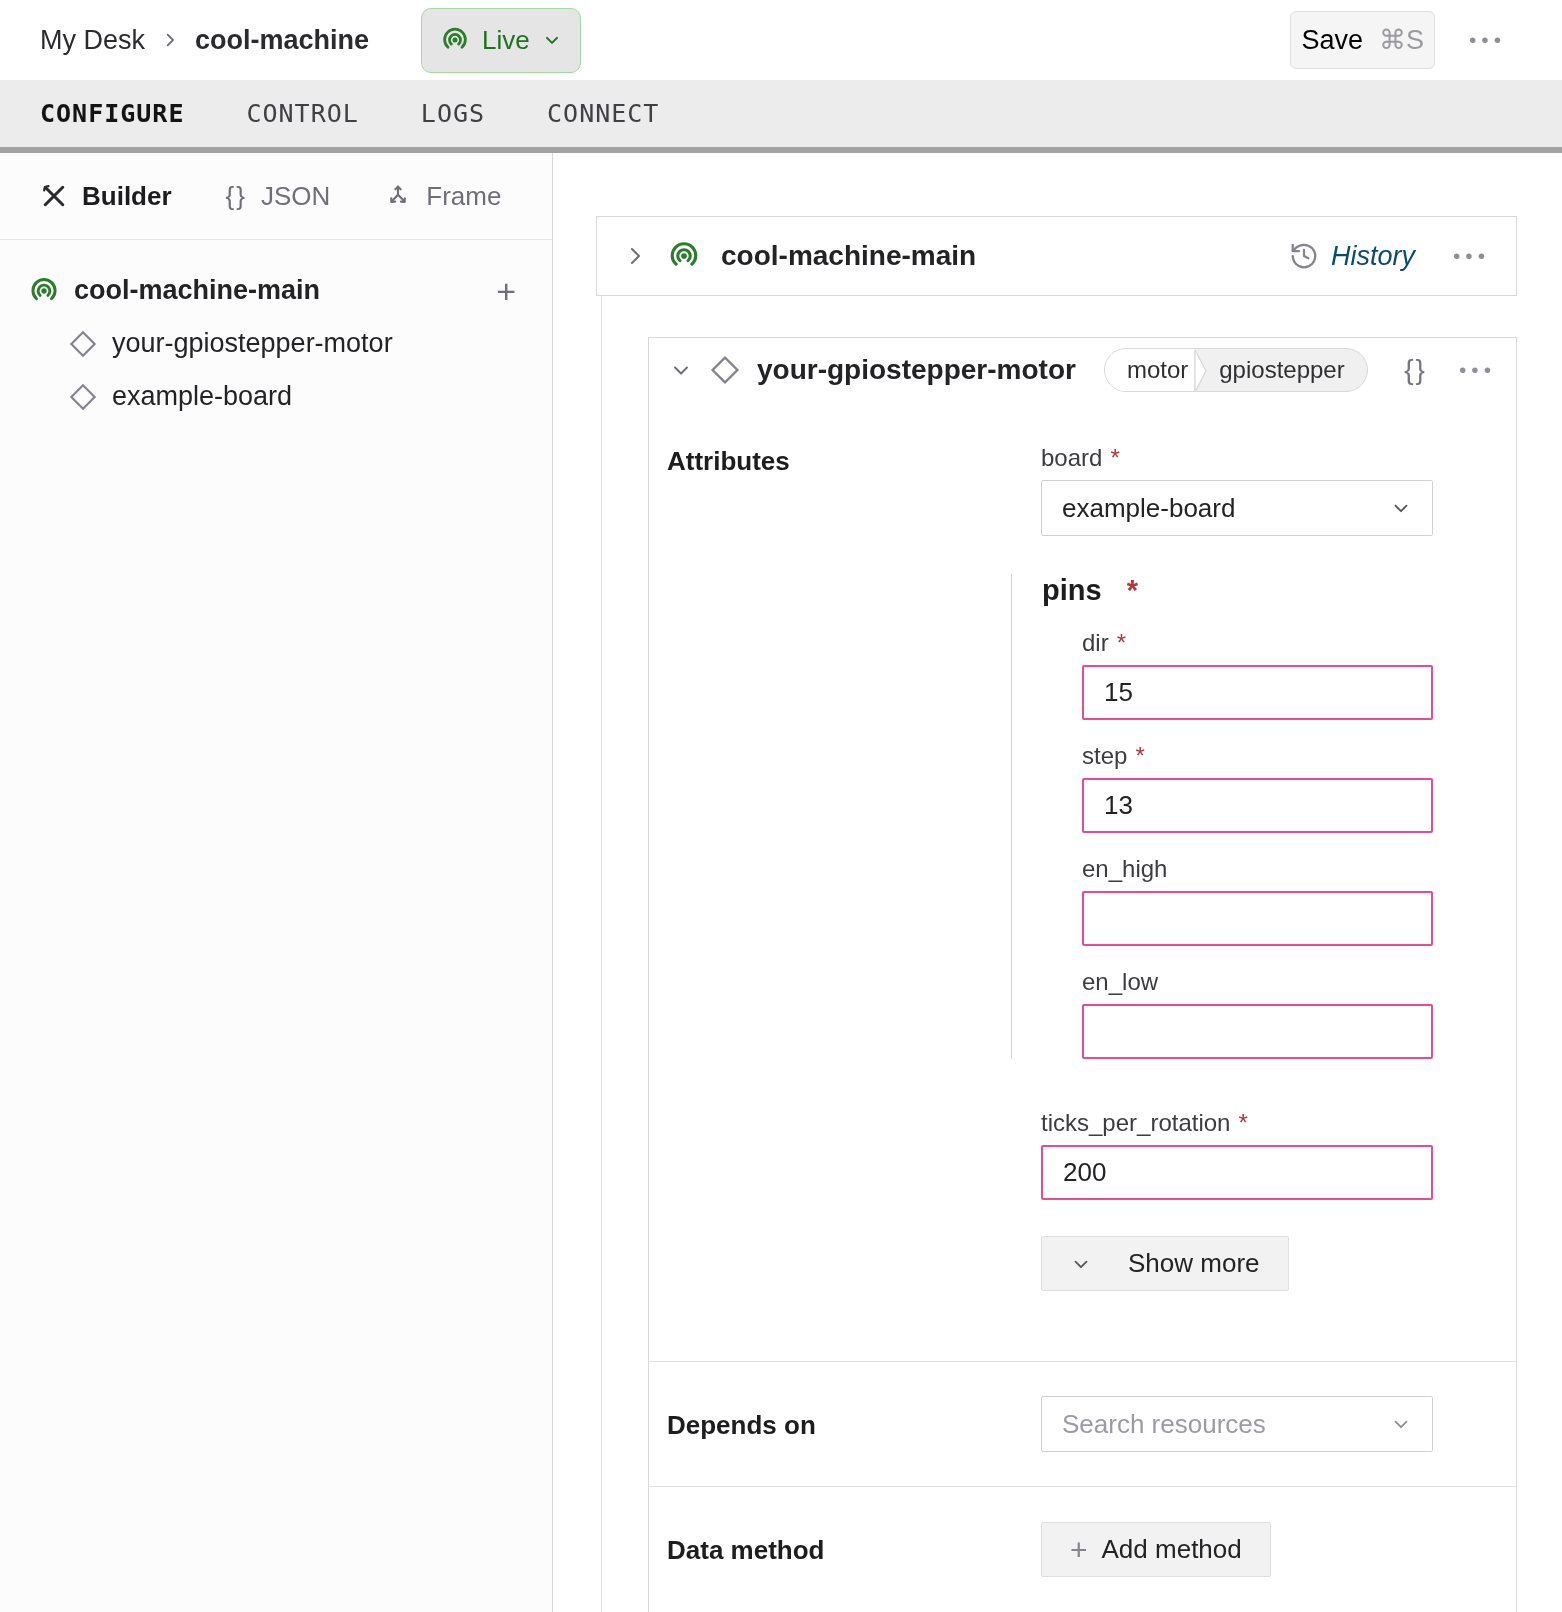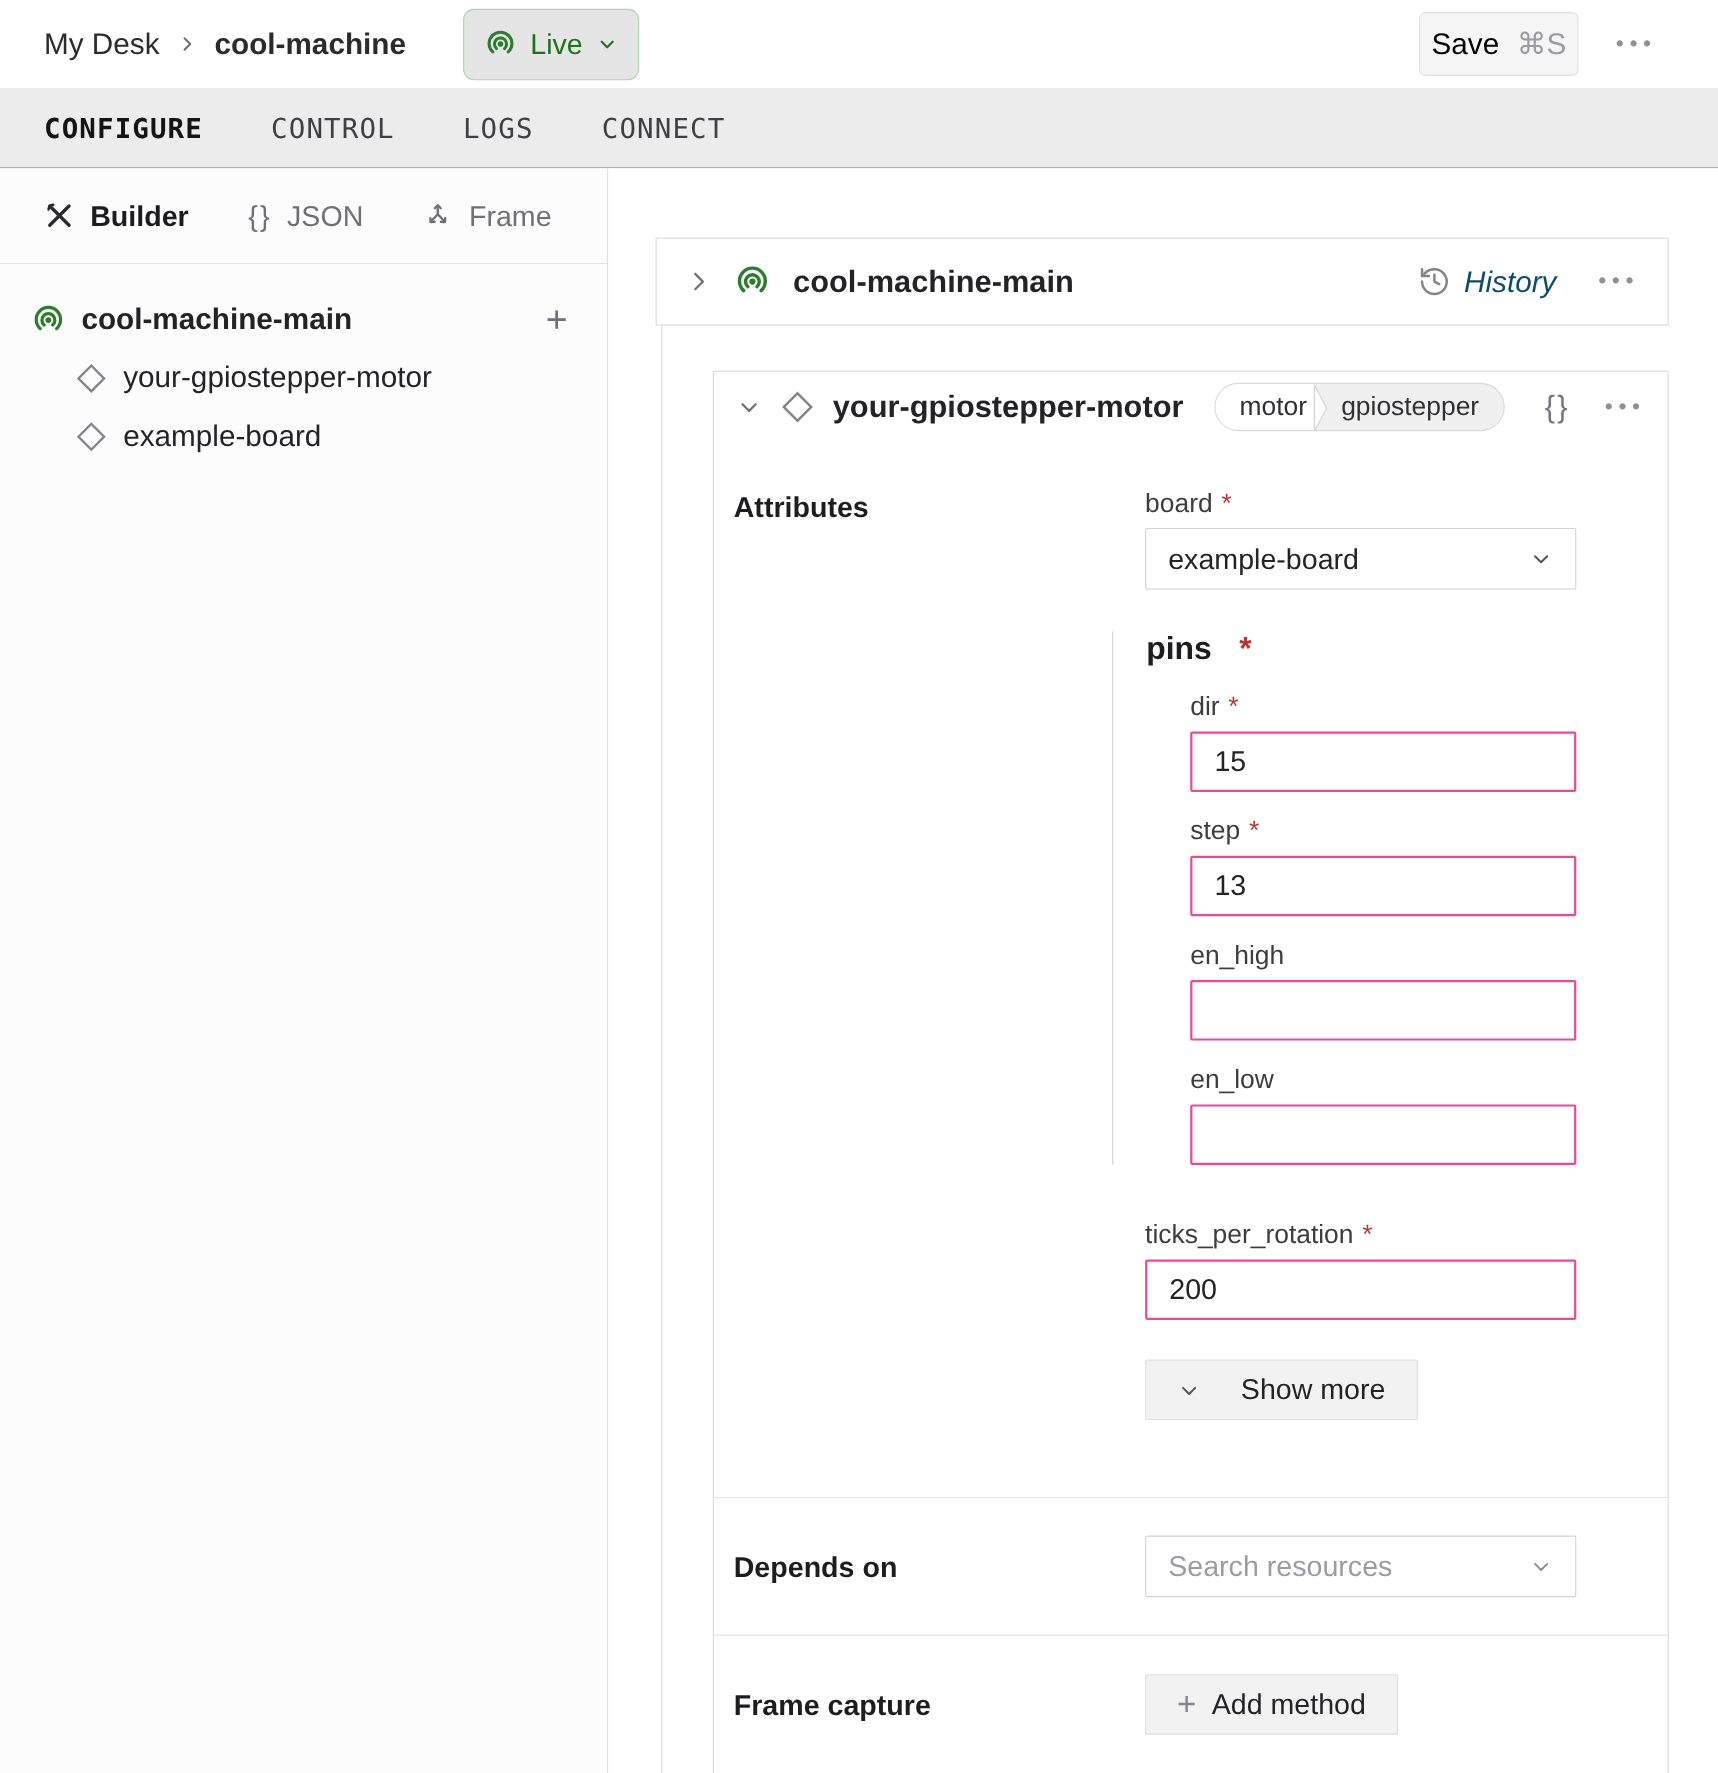--- a/index.html
+++ b/index.html
@@ -14,21 +14,21 @@
   .live-badge { margin-left:52px; display:flex; align-items:center; gap:12px;
     background:#e5e5e5; border:1px solid #a6d7a6; border-radius:10px; padding:16px 18px;
     font-size:26px; color:#1e721e; cursor:pointer; }
   .top-right { margin-left:auto; display:flex; align-items:center; gap:34px; }
   .save-btn { display:flex; align-items:center; gap:16px; background:#f5f5f5;
     border:1px solid #e0e0e0; border-radius:6px; padding:12px 10px; font-size:27px; cursor:pointer; }
   .save-shortcut { color:#9a9aa2; }
   .dots { color:#8f8f97; font-size:21px; letter-spacing:5px; cursor:pointer; white-space:nowrap; }
 
   
-  .tabbar { height:73px; background:#ececec; border-bottom:1px solid #a3a3a3;
+  .tabbar { height:73px; background:#ececec; border-bottom:6px solid #a3a3a3;
     display:flex; align-items:center; gap:62px; padding:0 40px;
     font-family:"DejaVu Sans Mono","Liberation Mono",monospace; font-size:25px; color:#3f3f44; }
   .tab { cursor:pointer; letter-spacing:1px; }
   .tab.active { font-weight:700; color:#141415; }
 
   
   .content { display:flex; height:1459px; }
 
   
   .sidebar { width:553px; flex:0 0 553px; background:#fcfcfd; border-right:1px solid #d9d9d9;text-align:center; }
@@ -331,21 +331,21 @@
         <div class="section-heading">Depends on</div>
         <div class="select-box">
           <span class="placeholder">Search resources</span>
           <svg width="22" height="22" viewBox="0 0 24 24">
               <path d="M6 9.5l6 6 6-6" fill="none" stroke="#8d8d95" stroke-width="2" stroke-linecap="round" stroke-linejoin="round"></path>
             </svg>
         </div>
       </div>
 
       <div class="row-section capture-section">
-        <div class="section-heading">Frame capture</div>
+        <div class="section-heading">Data method</div>
         <div>
           <button class="ghost-btn">
             <span class="plus-glyph">+</span>
             <span>Add method</span>
           </button>
         </div>
       </div>
     </div>
   </div>
 </div>

